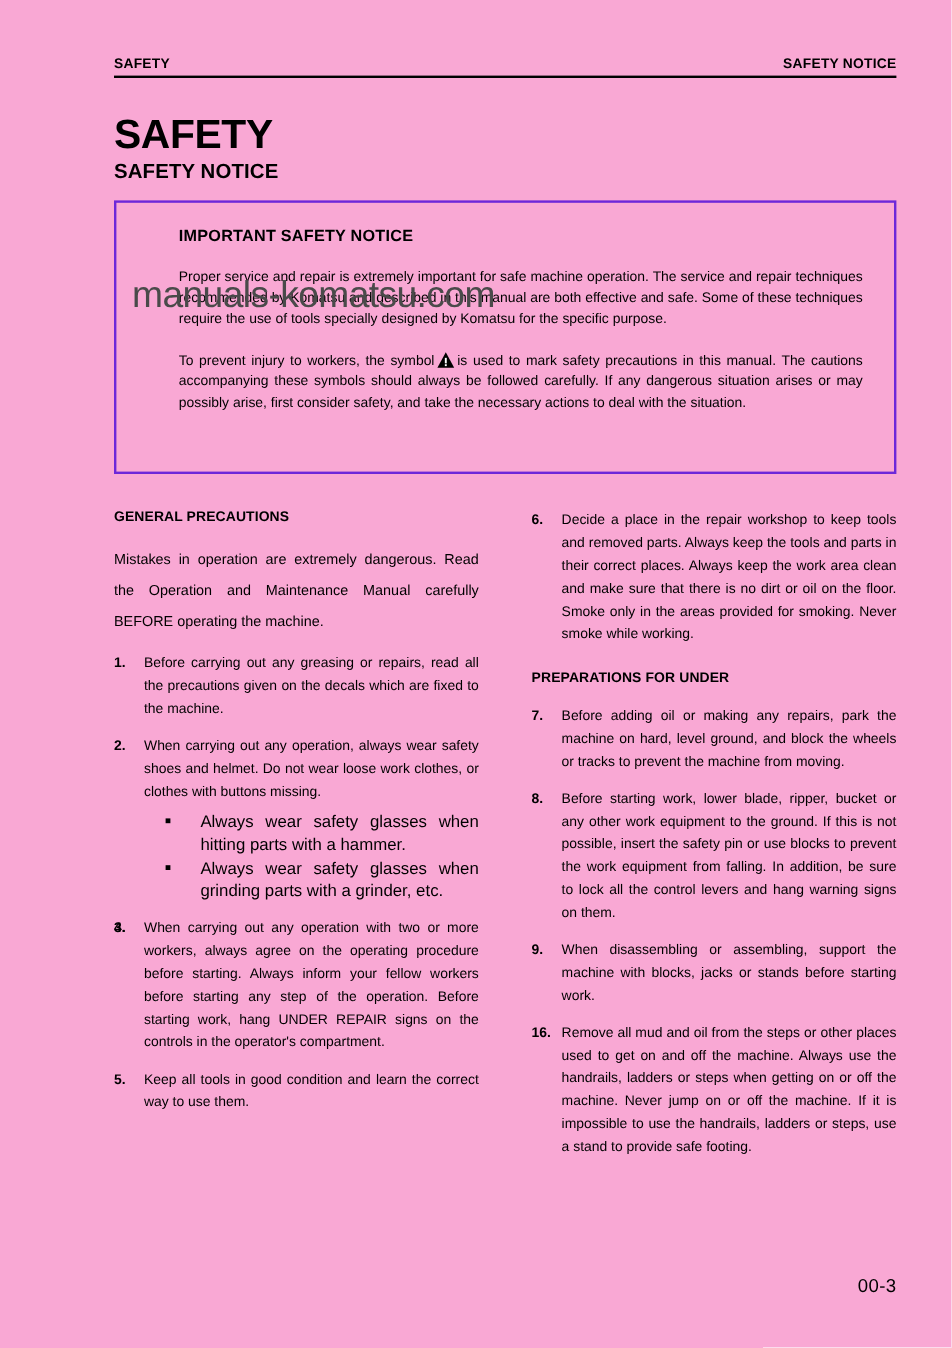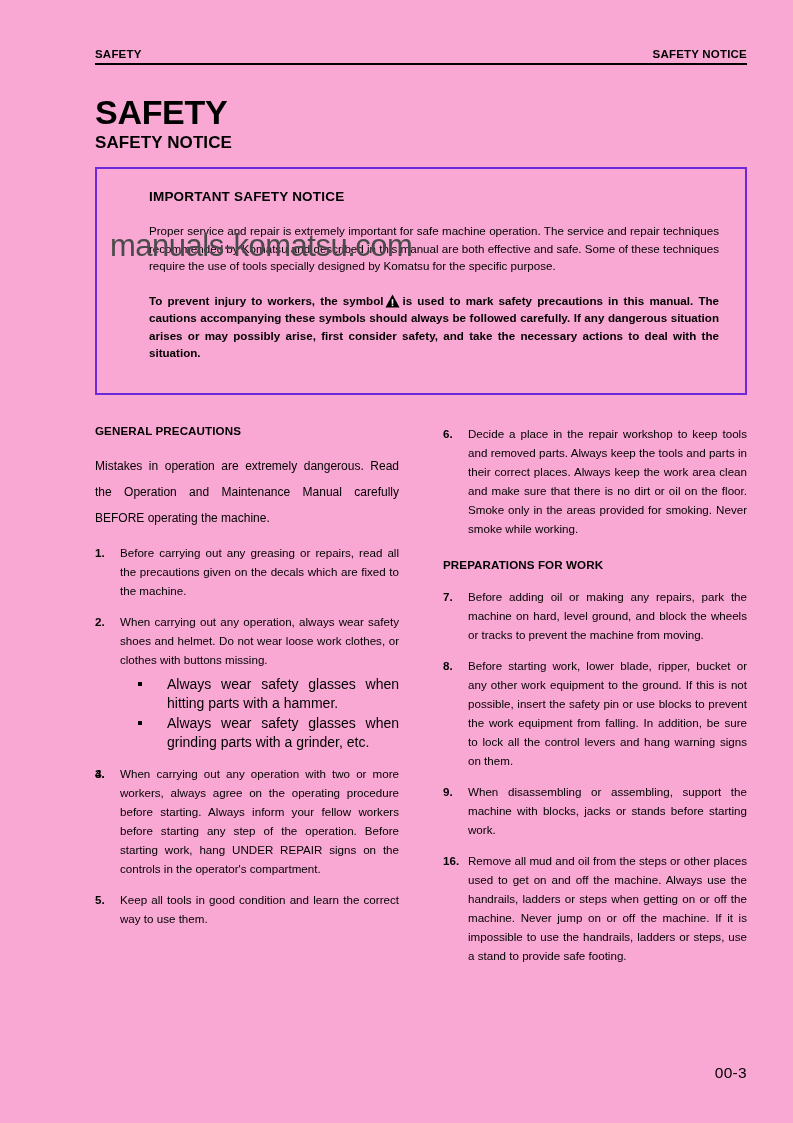--- a/index.html
+++ b/index.html
@@ -79,21 +79,20 @@
     margin: 0 0 18px 0;
   }
   .notice-para {
     font-size: 11.6px;
     line-height: 17.5px;
     text-align: justify;
     margin: 0 0 17px 0;
   }
   .notice-para:last-child {
     margin-bottom: 14px;
-    font-weight: bold;
   }
   .warn-tri {
     display: inline-block;
     vertical-align: -3px;
     width: 15px;
     height: 14px;
     margin: 0 2px;
   }
 
   
@@ -258,21 +257,21 @@
       </ol>
     </div>
 
     <div class="col">
       <ol class="numlist">
         <li>
           <span class="num">6.</span>
           <span>Decide a place in the repair workshop to keep tools and removed parts. Always keep the tools and parts in their correct places. Always keep the work area clean and make sure that there is no dirt or oil on the floor. Smoke only in the areas provided for smoking. Never smoke while working.</span>
         </li>
       </ol>
-      <p class="sub-heading" style="margin-top:20px;">PREPARATIONS FOR WORK</p>
+      <p class="sub-heading" style="margin-top:20px;">PREPARATIONS FOR UNDER</p>
       <ol class="numlist">
         <li>
           <span class="num">7.</span>
           <span>Before adding oil or making any repairs, park the machine on hard, level ground, and block the wheels or tracks to prevent the machine from moving.</span>
         </li>
         <li>
           <span class="num">8.</span>
           <span>Before starting work, lower blade, ripper, bucket or any other work equipment to the ground. If this is not possible, insert the safety pin or use blocks to prevent the work equipment from falling. In addition, be sure to lock all the control levers and hang warning signs on them.</span>
         </li>
         <li>

